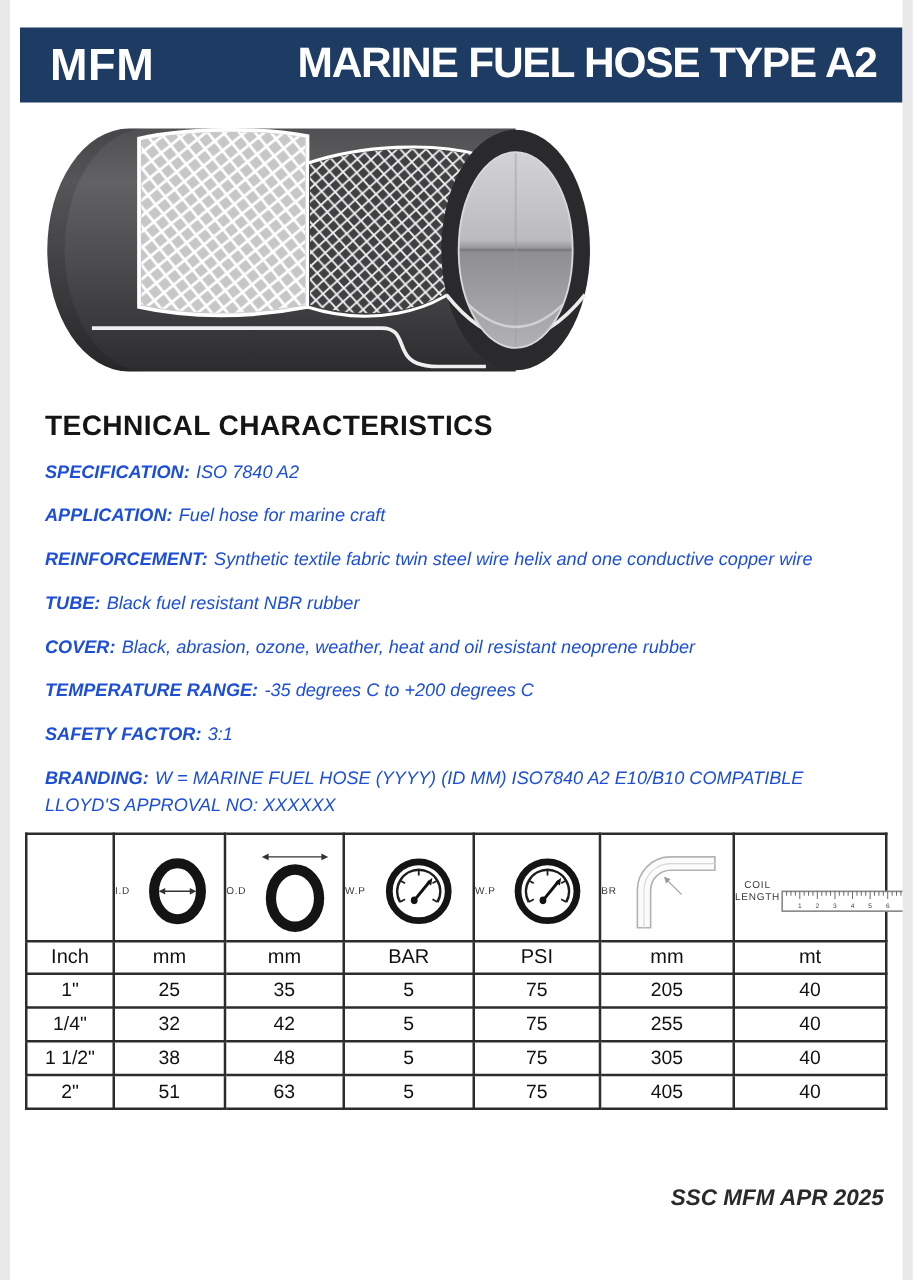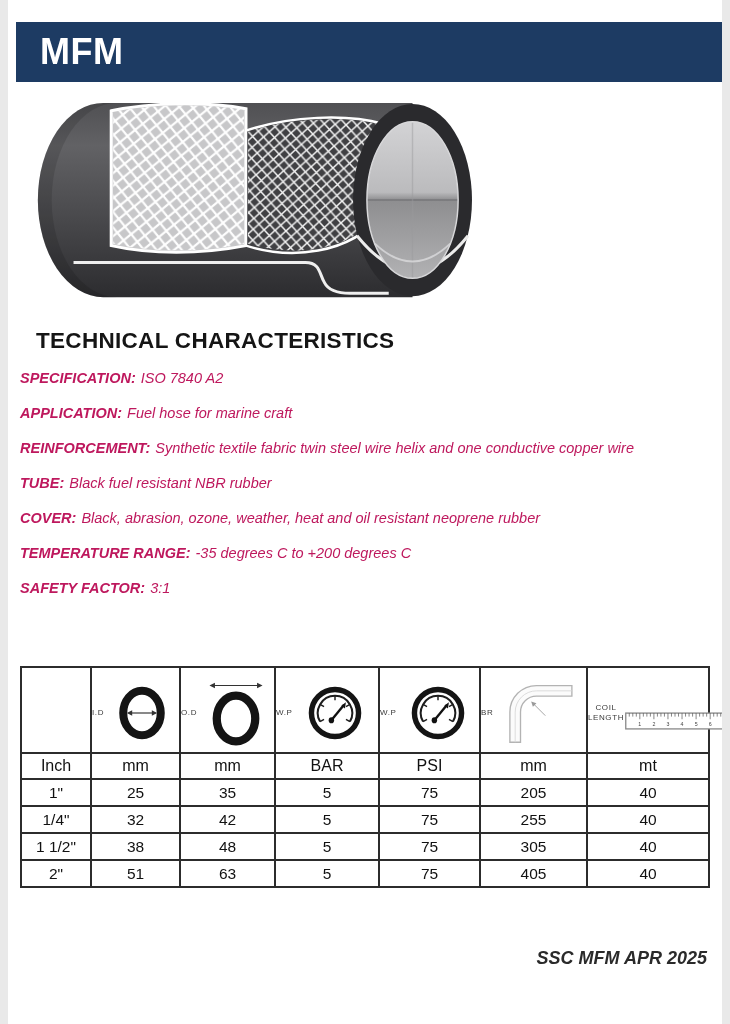--- a/index.html
+++ b/index.html
@@ -25,21 +25,21 @@
 
   
   .hose-fig { position:absolute; left:12px; top:96px; width:452px; height:214px; }
 
   
   .section-title {
     position:absolute; left:28px; top:328px; font-size:22.5px; font-weight:bold;
     letter-spacing:0.3px; color:#151515;
   }
   .specs { position:absolute; left:12px; top:367px; width:656px; }
-  .spec { font-style:italic; font-size:14.5px; line-height:22px; margin-bottom:13px; color:#be185d; }
+  .spec { font-style:italic; font-size:14.5px; line-height:22px; margin-bottom:13px; color:#1d4ed8;margin-left:16px; }
   .spec b { font-weight:bold; margin-right:5px; }
 
   
   table.spec-table {
     position:absolute; left:12px; top:666px; width:688px;
     border-collapse:collapse; table-layout:fixed;
   }
   .spec-table td, .spec-table th {
     border:2px solid #2c2c2c; text-align:center; vertical-align:middle;
     font-weight:normal; color:#111; background:#fff; padding:0;
@@ -57,20 +57,21 @@
     font-style:italic; font-weight:bold; color:#2a2a2a;
   }
 </style>
 </head>
 <body>
 
 <div class="page">
 
   <header class="topbar">
     <span class="brand">MFM</span>
+    <span class="doc-title">MARINE FUEL HOSE TYPE A2</span>
   </header>
 
   <div class="hose-fig">
     <svg width="452" height="214" viewBox="0 0 456 214" xmlns="http://www.w3.org/2000/svg">
       <defs>
         <linearGradient id="gBody" x1="0" y1="0" x2="0" y2="1">
           <stop offset="0" stop-color="#505053"></stop>
           <stop offset="0.22" stop-color="#626265"></stop>
           <stop offset="0.55" stop-color="#4c4c4f"></stop>
           <stop offset="1" stop-color="#2c2c2f"></stop>
@@ -114,20 +115,21 @@
   <h2 class="section-title">TECHNICAL CHARACTERISTICS</h2>
 
   <div class="specs">
     <p class="spec"><b>SPECIFICATION:</b><span>ISO 7840 A2</span></p>
     <p class="spec"><b>APPLICATION:</b><span>Fuel hose for marine craft</span></p>
     <p class="spec"><b>REINFORCEMENT:</b><span>Synthetic textile fabric twin steel wire helix and one conductive copper wire</span></p>
     <p class="spec"><b>TUBE:</b><span>Black fuel resistant NBR rubber</span></p>
     <p class="spec"><b>COVER:</b><span>Black, abrasion, ozone, weather, heat and oil resistant neoprene rubber</span></p>
     <p class="spec"><b>TEMPERATURE RANGE:</b><span>-35 degrees C to +200 degrees C</span></p>
     <p class="spec"><b>SAFETY FACTOR:</b><span>3:1</span></p>
+    <p class="spec"><b>BRANDING:</b><span>W = MARINE FUEL HOSE (YYYY) (ID MM) ISO7840 A2 E10/B10 COMPATIBLE LLOYD'S APPROVAL NO: XXXXXX</span></p>
   </div>
 
   <table class="spec-table">
     <colgroup>
       <col style="width:70px">
         <col style="width:89px">
         <col style="width:95px">
       <col style="width:104px">
         <col style="width:101px">
         <col style="width:107px">

